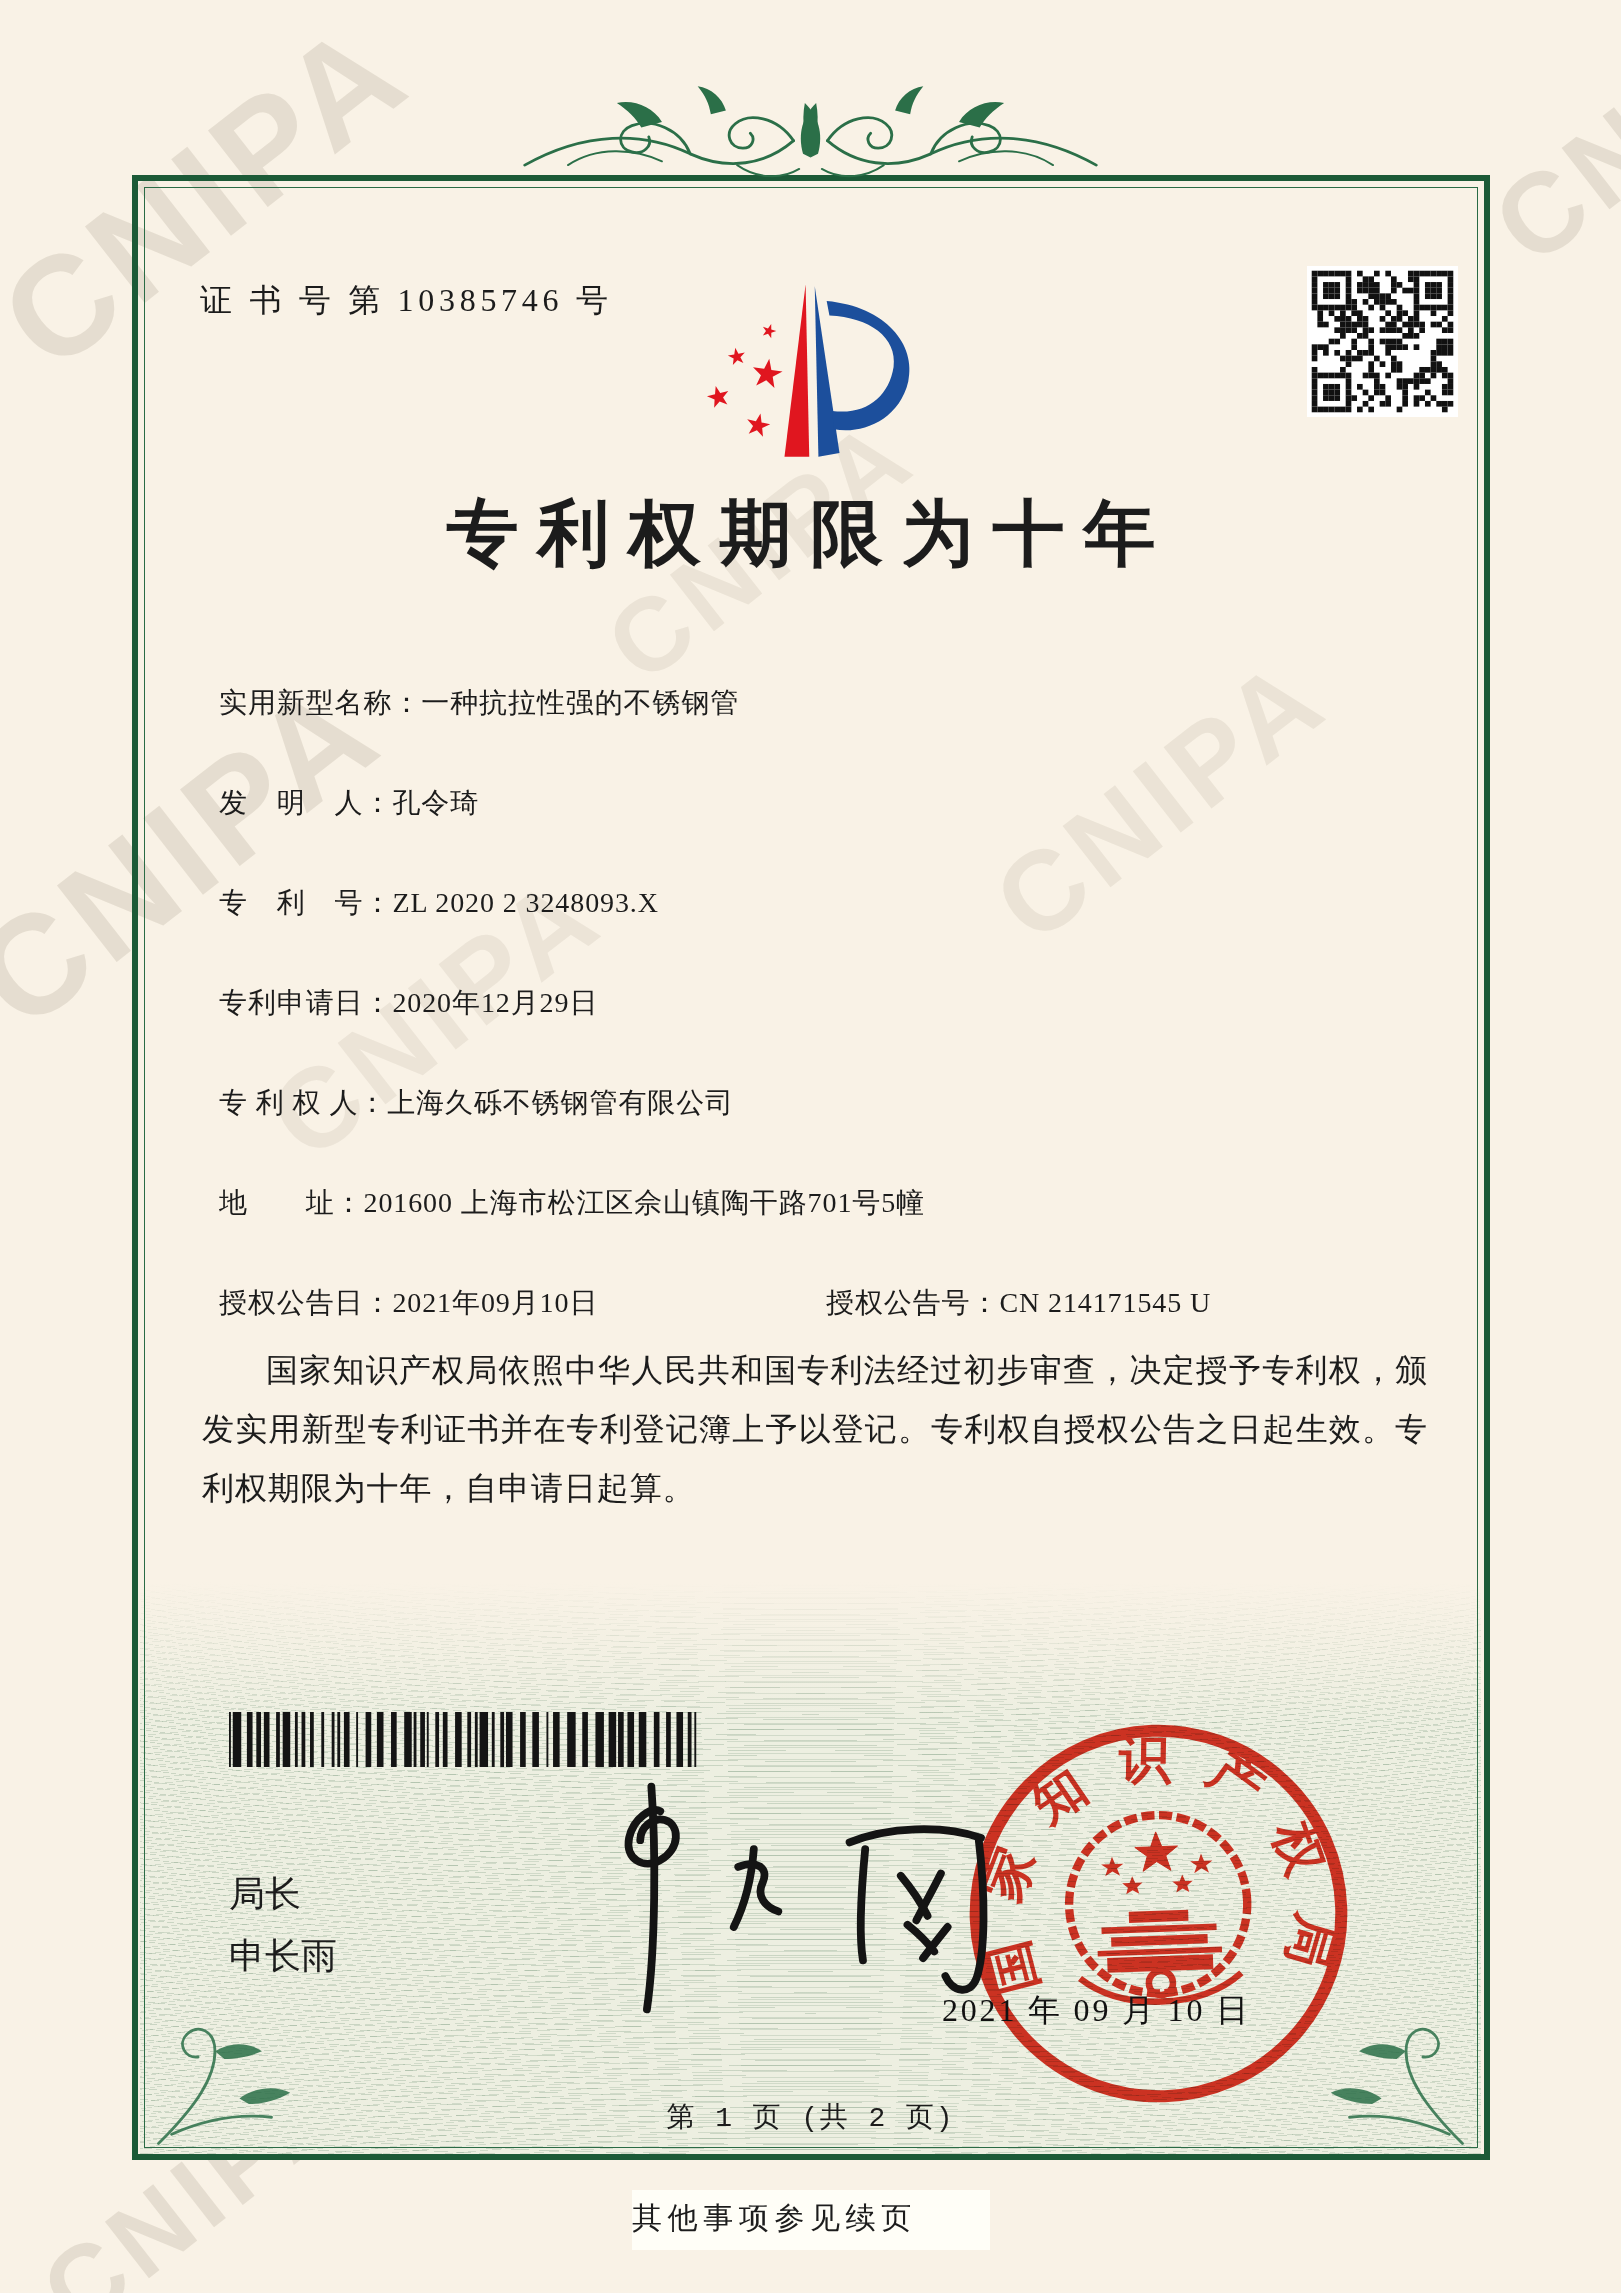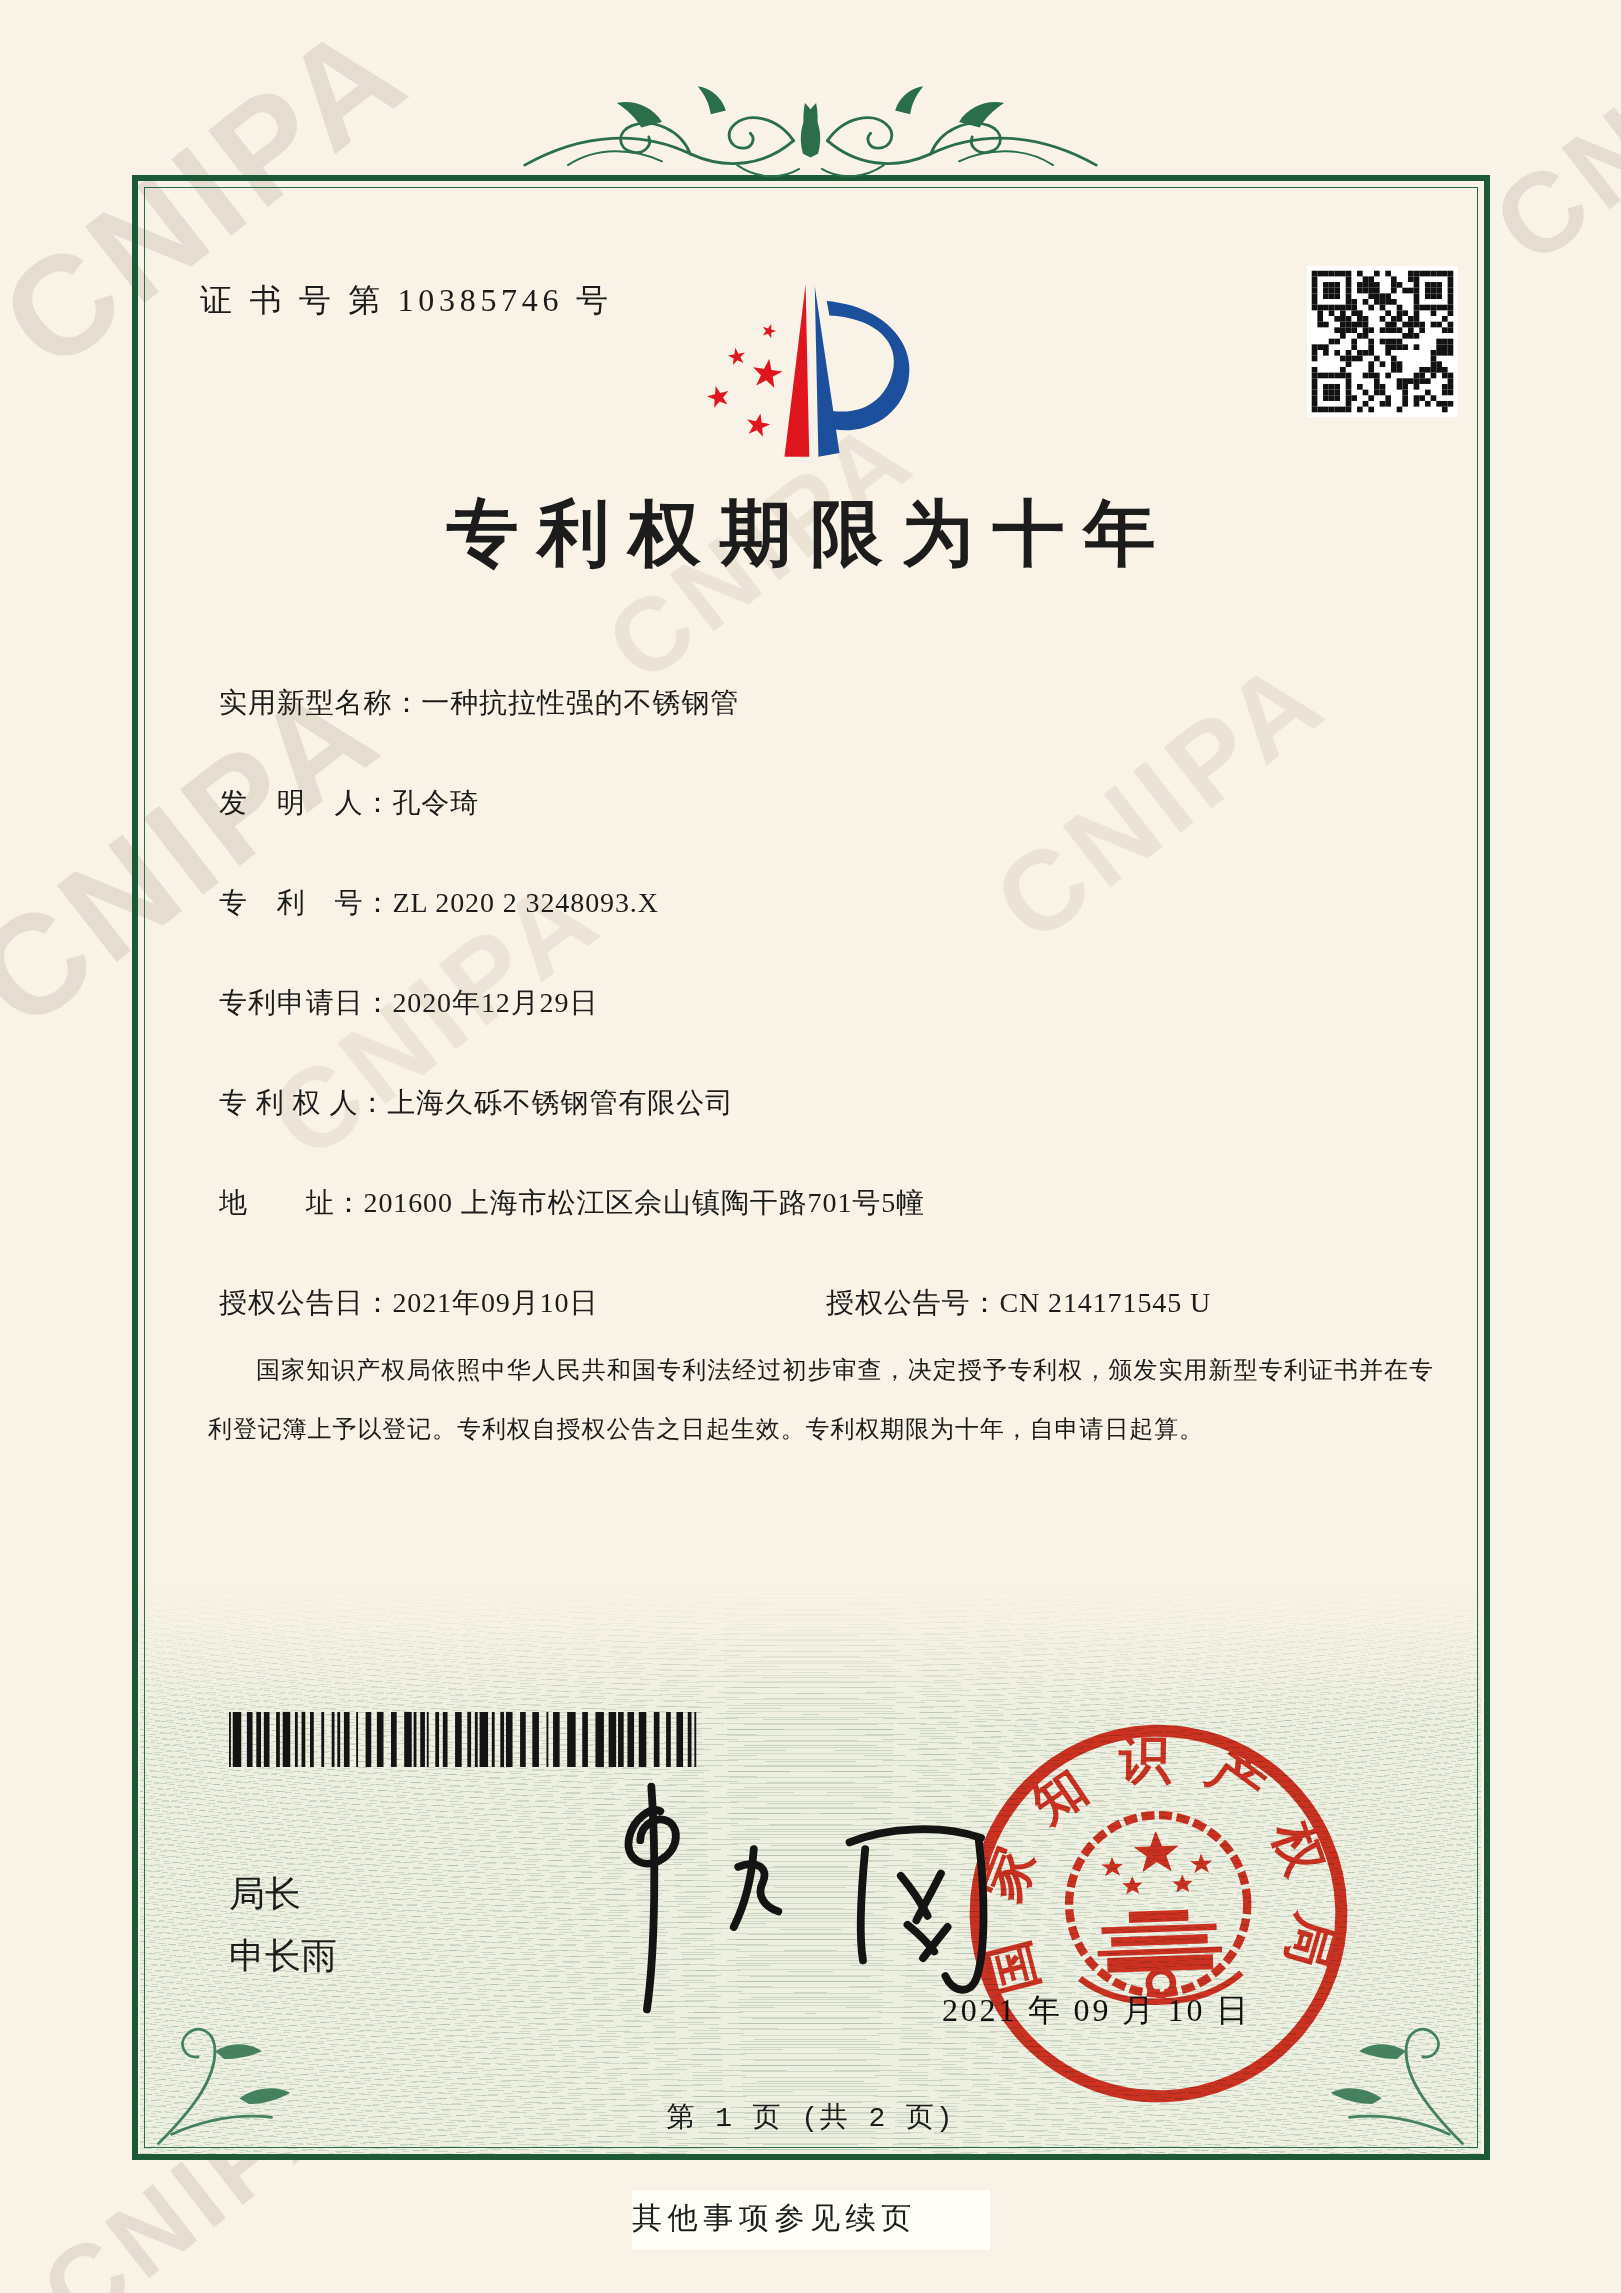--- a/index.html
+++ b/index.html
@@ -60,22 +60,22 @@
   .fields{
     left:219px;top:684px;width:1215px;z-index:4;
     font-size:28px;
   }
   .field-row{height:100px;position:relative;letter-spacing:0.9px;}
   .field-row .lbl{display:inline-block;}
   .field-row .val{display:inline-block;}
   .grant-col2{position:absolute;left:607px;top:0;}
   
   .body-text{
-    left:208px;top:1341px;width:1226px;z-index:4;
-    font-size:24px;line-height:59px;text-align:justify;
+    left:202px;top:1341px;width:1226px;z-index:4;
+    font-size:32px;line-height:59px;text-align:justify;
   }
   .body-text p{margin:0;text-indent:2em;letter-spacing:0.9px;}
   
   .barcode{left:229px;top:1712px;width:471px;height:55px;z-index:4;}
   .signatory{
     left:229px;top:1863px;z-index:4;
     font-family:"Liberation Sans","DejaVu Sans",sans-serif;
     font-size:36px;line-height:62px;font-weight:500;
   }
   .signature{left:546px;top:1780px;width:527px;height:245px;z-index:4;}

